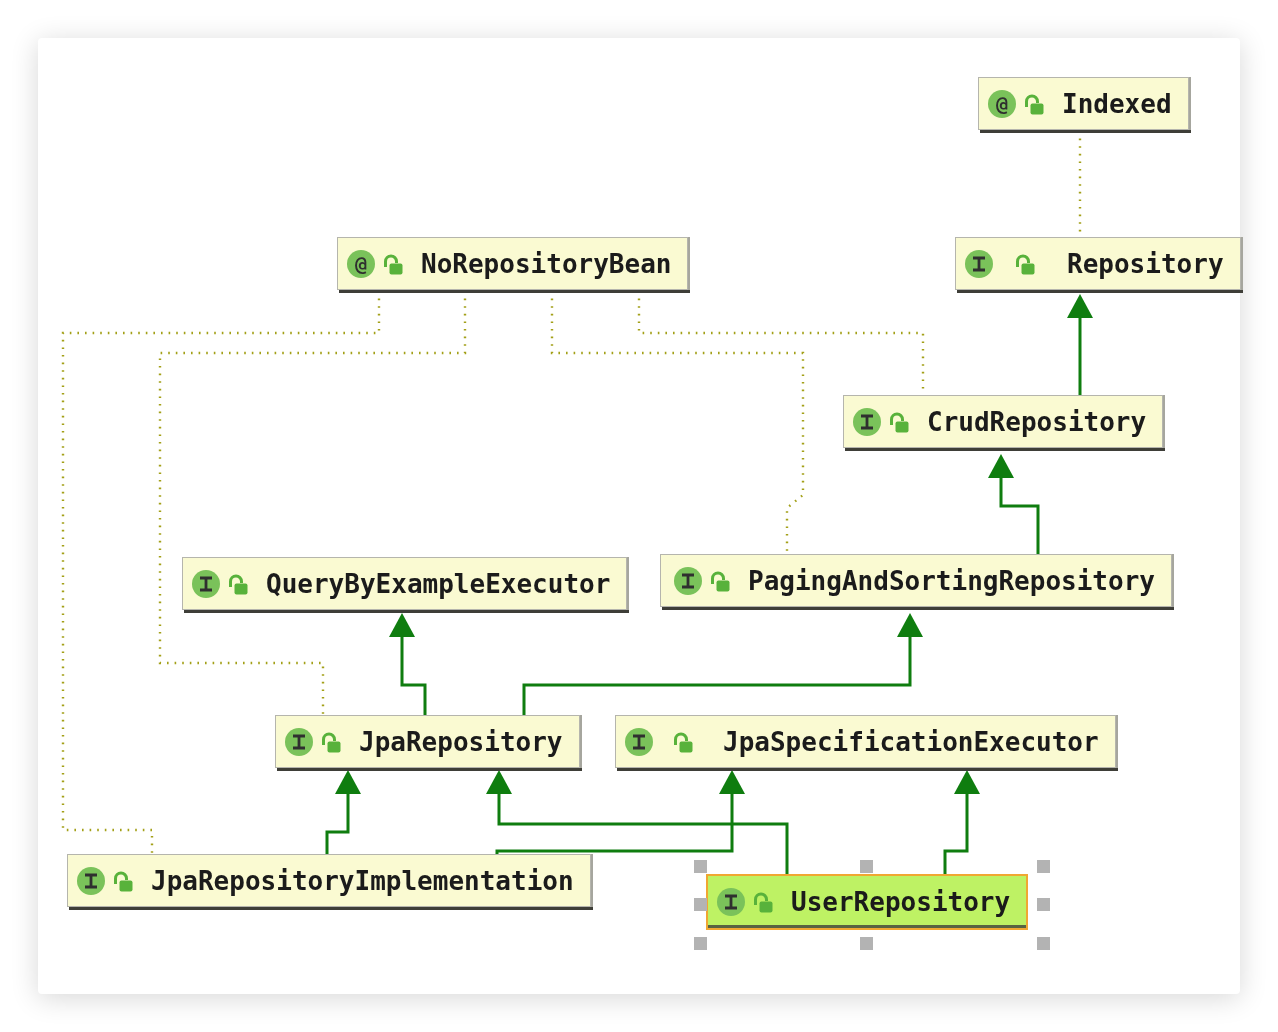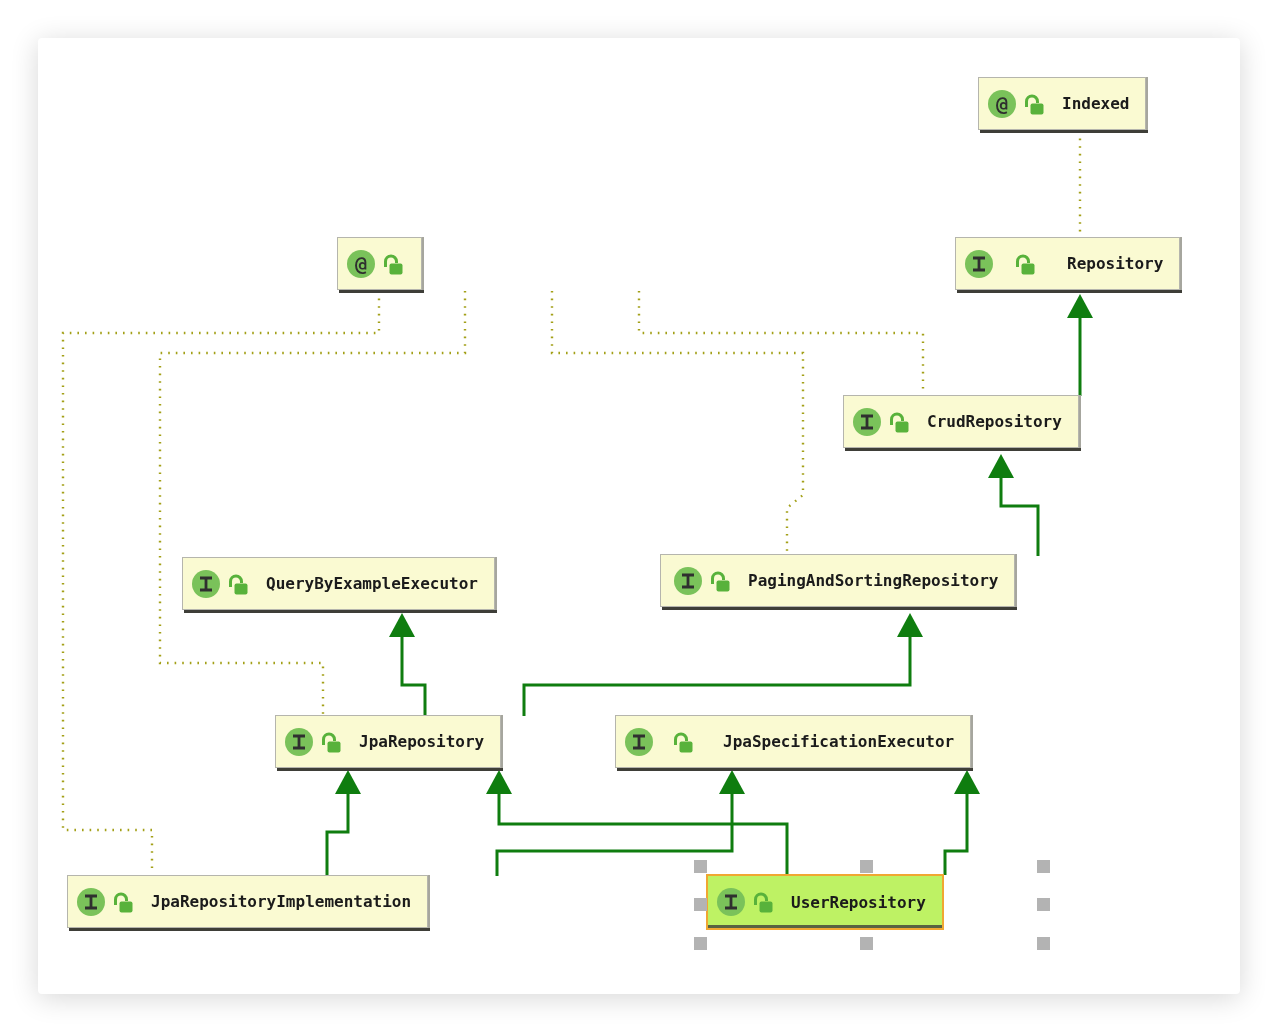--- a/index.html
+++ b/index.html
@@ -4,21 +4,21 @@
 <style>
   html,body{margin:0;padding:0;background:#ffffff;}
   .stage{position:relative;width:1278px;height:1032px;overflow:hidden;background:#ffffff;
          font-family:"DejaVu Sans Mono","Liberation Mono",monospace;}
   .canvas{position:absolute;left:38px;top:38px;width:1202px;height:956px;background:#ffffff;
           border-radius:4px;box-shadow:0 4px 28px rgba(0,0,0,0.16);z-index:0;}
   #edge-layer{position:absolute;left:0;top:0;width:1278px;height:1032px;z-index:1;}
   .node{position:absolute;display:flex;align-items:center;height:53px;box-sizing:border-box;
         background:#FAFAD2;border:1px solid #B5B5AD;padding:0 16px 0 8px;white-space:nowrap;
         box-shadow:2px 0 0 0 #A6A69E,2px 3px 0 0 #3E3E38;z-index:2;cursor:default;}
-  .node .label{margin-left:16px;font-size:16px;font-weight:bold;color:#1B1B1B;}
+  .node .label{margin-left:16px;font-size:26px;font-weight:bold;color:#1B1B1B;}
   .node .icon{display:inline-flex;align-items:center;flex:0 0 auto;}
   .node .lock{margin-left:6px;}
   .node.selected{background:#bef264;border:2px solid #F0A732;height:56px;
         box-shadow:inset 0 -3px 0 rgba(62,62,56,0.8);}
   .handle{position:absolute;width:13px;height:13px;background:#B3B3B3;z-index:3;}
 </style>
 </head>
 <body>
 
 <div class="stage">
@@ -94,20 +94,21 @@
             <circle cx="15" cy="15" r="14" fill="#7AC25A"></circle>
             <text x="15" y="22" text-anchor="middle" font-family="DejaVu Sans Mono, monospace" font-size="20" font-weight="bold" fill="#2F2F2F">@</text>
           </svg>
         </span>
     <span class="icon lock">
           <svg width="23" height="26" viewBox="0 0 23 26">
             <path d="M3.5 16 V10.5 a5.5 5.5 0 0 1 11 0 V12" fill="none" stroke="#58B23B" stroke-width="3"></path>
             <rect x="7.5" y="12.5" width="13" height="11" rx="2" fill="#58B23B"></rect>
           </svg>
         </span>
+    <span class="label">NoRepositoryBean</span>
   </div>
       <div class="node" style="left: 955px; top: 237px; gap: 14px;">
     <span class="icon kind">
           <svg width="30" height="30" viewBox="0 0 30 30">
             <circle cx="15" cy="15" r="14" fill="#7AC25A"></circle>
             <g fill="#2F2F2F">
               <rect x="9" y="7.5" width="12" height="3"></rect>
               <rect x="9" y="19.5" width="12" height="3"></rect>
               <rect x="13.6" y="9" width="2.8" height="12"></rect>
             </g>
@@ -209,21 +210,21 @@
           </svg>
         </span>
     <span class="icon lock">
           <svg width="23" height="26" viewBox="0 0 23 26">
             <path d="M3.5 16 V10.5 a5.5 5.5 0 0 1 11 0 V12" fill="none" stroke="#58B23B" stroke-width="3"></path>
             <rect x="7.5" y="12.5" width="13" height="11" rx="2" fill="#58B23B"></rect>
           </svg>
         </span>
     <span class="label">JpaSpecificationExecutor</span>
   </div>
-      <div class="node" style="left: 67px; top: 875px; text-align: center;">
+      <div class="node" style="left: 67px; top: 854px; text-align: center;">
     <span class="icon kind">
           <svg width="30" height="30" viewBox="0 0 30 30">
             <circle cx="15" cy="15" r="14" fill="#7AC25A"></circle>
             <g fill="#2F2F2F">
               <rect x="9" y="7.5" width="12" height="3"></rect>
               <rect x="9" y="19.5" width="12" height="3"></rect>
               <rect x="13.6" y="9" width="2.8" height="12"></rect>
             </g>
           </svg>
         </span>

